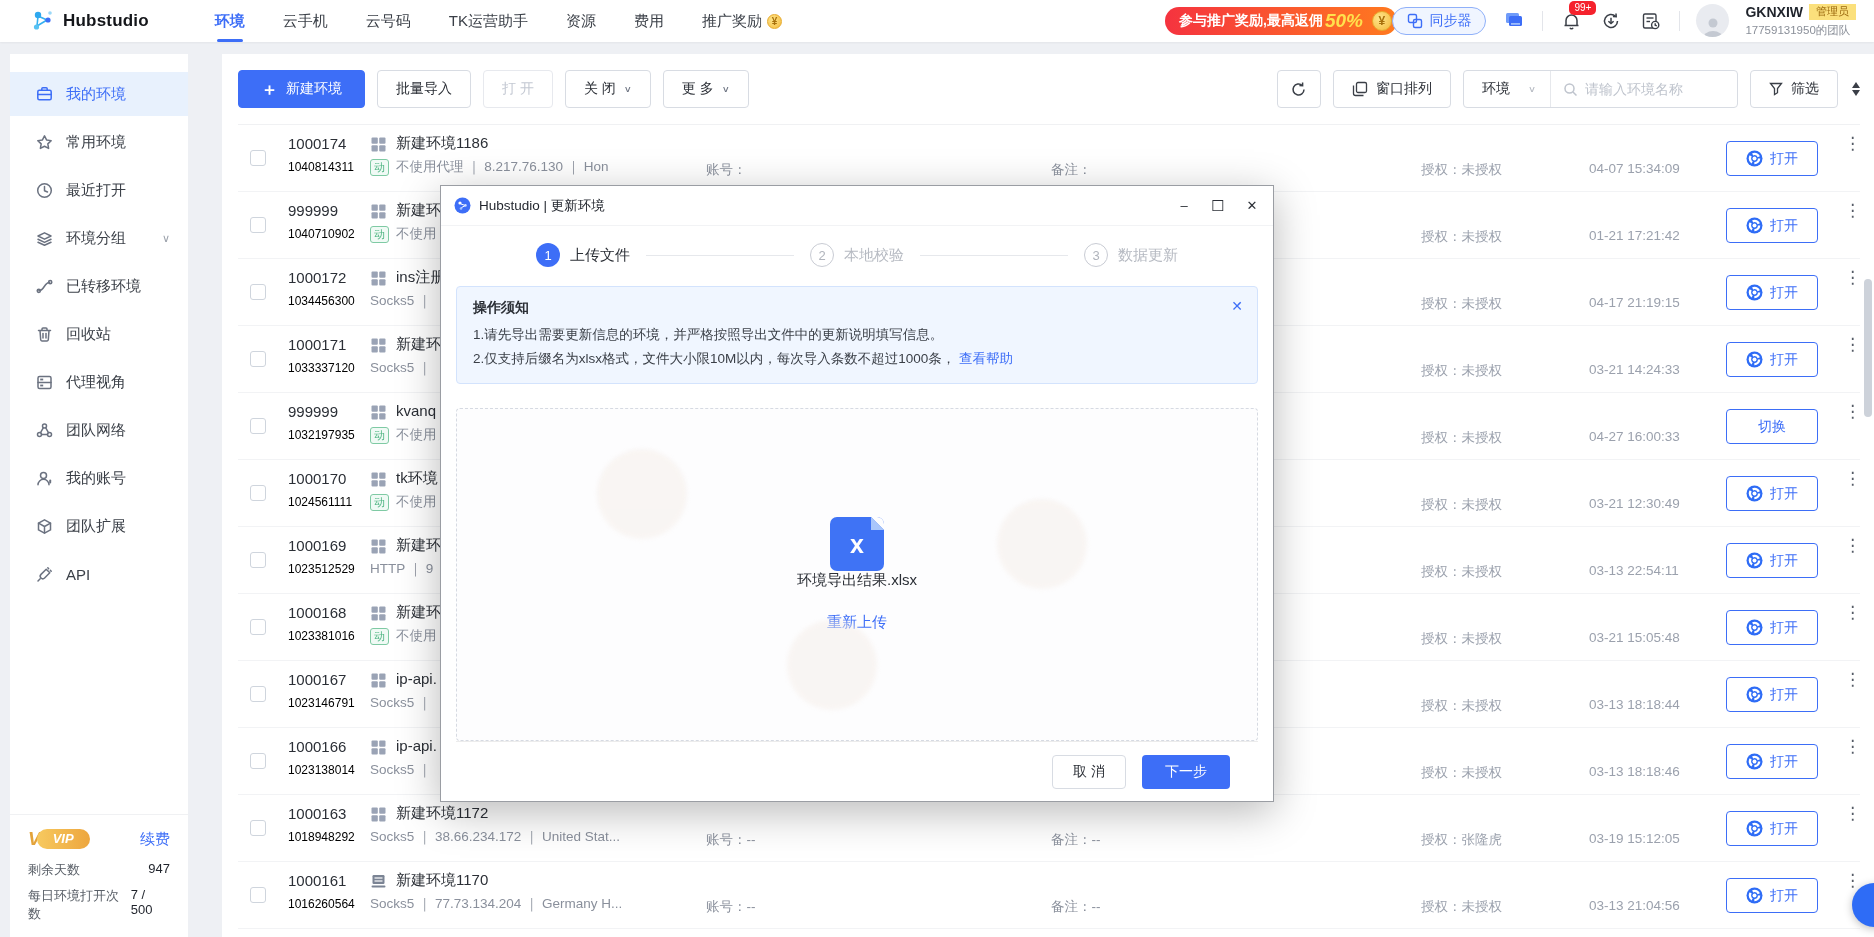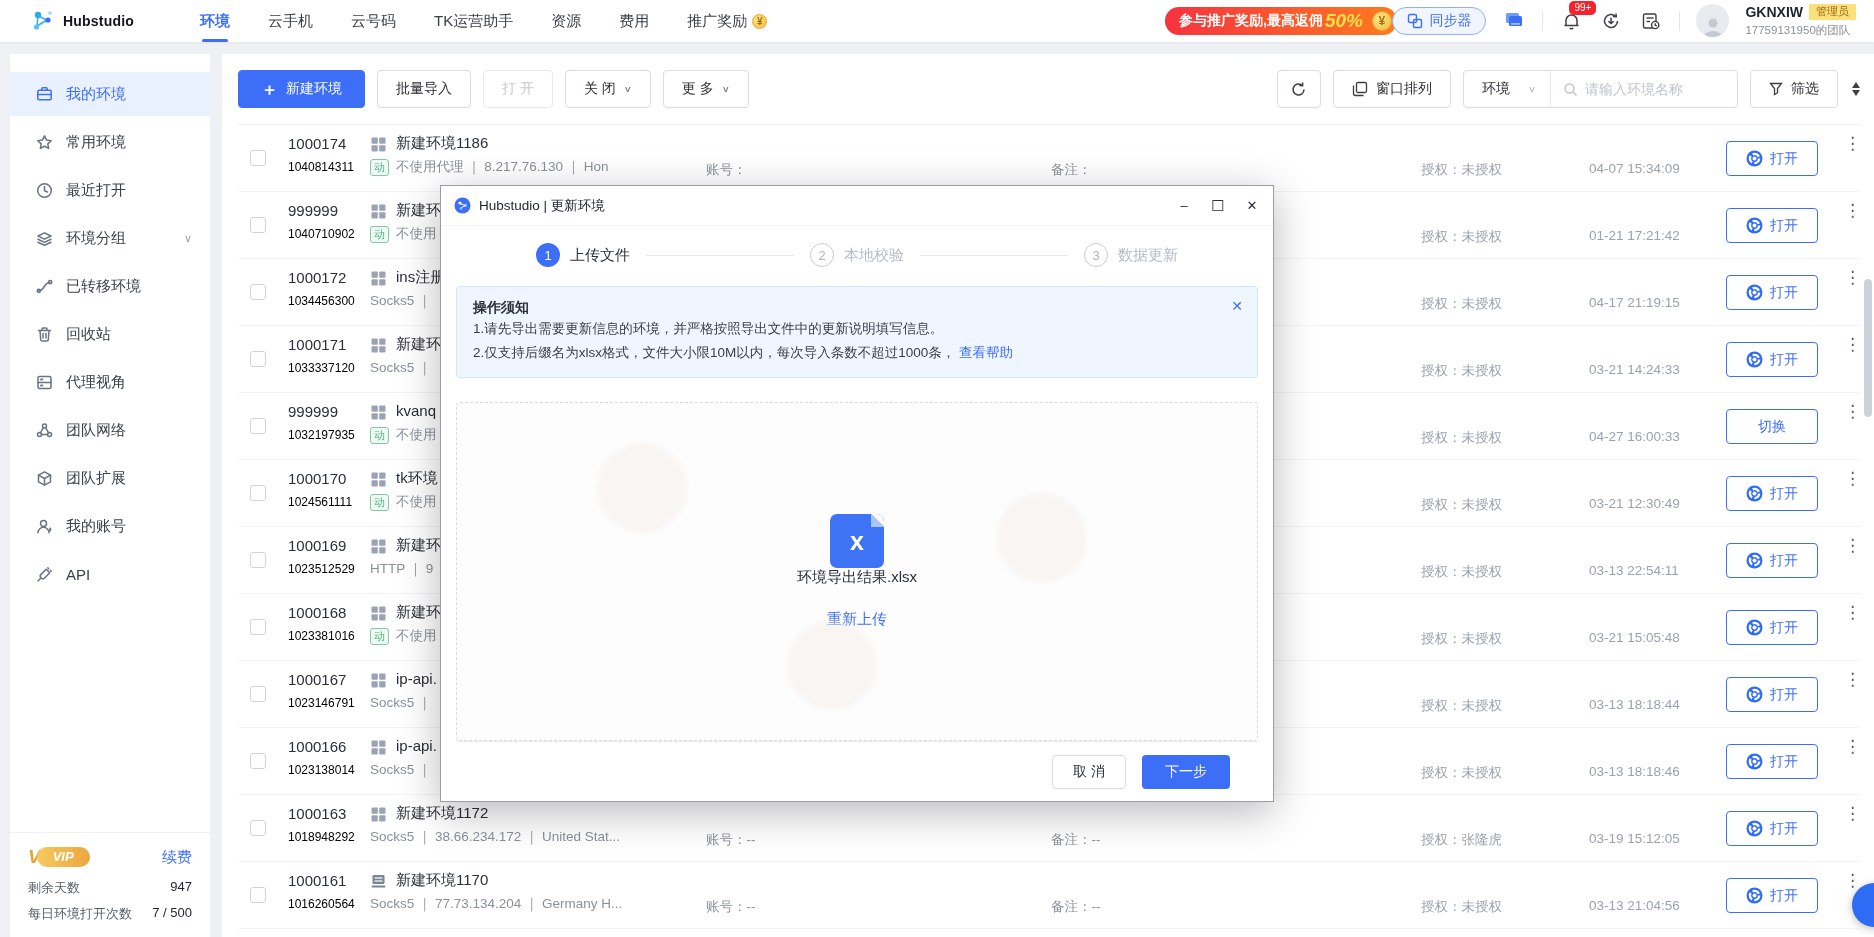--- a/index.html
+++ b/index.html
@@ -3,21 +3,21 @@
 <meta charset="utf-8">
 <style>
   * { margin:0; padding:0; box-sizing:border-box; }
   html,body { width:1874px; height:937px; overflow:hidden; }
   body { font-family:"Liberation Sans","DejaVu Sans",sans-serif; background:#eef0f4; color:#2b2f36; font-size:14px; }
   .stage { position:relative; width:1874px; height:937px; }
 
   
   .navbar { position:absolute; top:0; left:0; right:0; height:42px; background:#fff; display:flex; align-items:center; box-shadow:0 1px 2px rgba(0,0,0,.05); z-index:20; }
   .logo { display:flex; align-items:center; gap:7px; margin-left:30px; }
-  .logo-text { font-size:14px; font-weight:bold; color:#14161a; letter-spacing:.2px; }
+  .logo-text { font-size:17px; font-weight:bold; color:#14161a; letter-spacing:.2px; }
   .nav-items { display:flex; align-items:center; margin-left:66px; gap:38px; height:100%; }
   .nav-item { position:relative; font-size:15px; color:#3a3f47; cursor:pointer; height:100%; display:flex; align-items:center; gap:5px; }
   .nav-item.active { color:#3d6ef7; font-weight:bold; }
   .nav-item.active::after { content:""; position:absolute; bottom:0; left:50%; transform:translateX(-50%); width:26px; height:3px; background:#3d6ef7; border-radius:2px; }
   .coin { width:15px; height:15px; border-radius:50%; background:radial-gradient(circle at 35% 35%, #ffe58a, #f3b93c); color:#a8700c; font-size:10px; font-weight:bold; display:inline-flex; align-items:center; justify-content:center; border:1px solid #e7ab2e; }
   .promo { position:absolute; left:1165px; top:7px; height:28px; border-radius:15px; background:linear-gradient(90deg,#f5333f,#ff7a1f); display:flex; align-items:center; padding:0 34px 0 14px; color:#fff; font-size:14px; font-weight:bold; white-space:nowrap; }
   .promo .pct { color:#ffe14d; font-size:19px; margin-left:2px; font-style:italic; }
   .promo .coin { position:absolute; right:5px; width:20px; height:20px; font-size:12px; }
   .topbar-right { position:absolute; right:18px; top:0; height:42px; display:flex; align-items:center; gap:16px; }
   .sync-btn { display:flex; align-items:center; gap:6px; border:1px solid #8fb0f9; background:#f0f5ff; color:#3d6ef7; border-radius:16px; height:28px; padding:0 14px; font-size:14px; cursor:pointer; }
@@ -26,21 +26,21 @@
   .badge-99 { position:absolute; top:-8px; left:10px; background:#f5222d; color:#fff; font-size:10px; border-radius:5px; padding:1px 5px; line-height:1.2; }
   .userbox { display:flex; align-items:flex-start; gap:16px; }
   .avatar { width:33px; height:33px; border-radius:50%; background:#e9ebf0; display:flex; align-items:flex-end; justify-content:center; overflow:hidden; }
   .user-meta { line-height:1.25; }
   .user-line1 { display:flex; align-items:center; gap:6px; }
   .user-name { font-weight:bold; font-size:14px; color:#1f232b; }
   .role-badge { background:#fbe07c; color:#9c6a0f; font-size:11px; padding:1px 7px; border-radius:0; }
   .user-team { font-size:11.5px; color:#8a8f99;margin-top:37px; }
 
   
-  .sidebar { position:absolute; left:10px; top:54px; width:200px; bottom:0; background:#fff; z-index:5; display:flex; flex-direction:column;justify-content:center; }
+  .sidebar { position:absolute; left:10px; top:54px; width:178px; bottom:0; background:#fff; z-index:5; display:flex; flex-direction:column;justify-content:center; }
   .side-list { padding-top:18px; flex:1; }
   .side-item { height:44px; display:flex; align-items:center; gap:13px; padding:0 18px 0 26px; font-size:15px; color:#3a3f47; cursor:pointer; margin-bottom:4px; }
   .side-item svg { flex:0 0 17px; color:#6b7280; }
   .side-item.active { background:#e8f1fd; color:#3d6ef7; }
   .side-item.active svg { color:#3d6ef7; }
   .side-chevron { margin-left:auto; color:#9aa0aa; font-size:11px; }
   .vip-box { border-top:1px solid #f0f1f3; padding:13px 18px 14px; }
   .vip-row1 { display:flex; align-items:center; justify-content:space-between; margin-bottom:11px; }
   .vip-badge { display:flex; align-items:center; }
   .vip-v { font-size:19px; font-weight:bold; font-style:italic; color:#e3a33a; margin-right:-4px; }
@@ -97,21 +97,21 @@
   .m-body { flex:1; display:flex; flex-direction:column; padding:0 15px; }
   .steps { display:flex; align-items:center; justify-content:center; margin:17px 0 19px; }
   .step { display:flex; align-items:center; gap:10px; }
   .step-circle { width:24px; height:24px; border-radius:50%; display:flex; align-items:center; justify-content:center; font-size:13px; }
   .step.on .step-circle { background:#3d6ef7; color:#fff; }
   .step.off .step-circle { border:1px solid #c9ccd4; color:#b0b4bc; background:#fff; }
   .step.on .step-label { color:#2b2f36; font-size:15px; }
   .step.off .step-label { color:#b6bac2; font-size:15px; }
   .step-line { width:148px; height:1px; background:#e6e8ec; margin:0 16px; }
   .notice { position:relative; background:#f0f6ff; border:1px solid #d3e3fd; border-radius:4px; padding:12px 40px 13px 16px; }
-  .notice-title { font-weight:bold; font-size:14px; color:#2b2f36; }
+  .notice-title { font-weight:bold; font-size:14px; color:#2b2f36; margin-bottom:6px; }
   .notice-line { font-size:13.5px; color:#3a3f47; line-height:1.75; }
   .notice-link { color:#3d6ef7; cursor:pointer; }
   .notice-close { position:absolute; right:14px; top:11px; color:#3d6ef7; font-size:14px; cursor:pointer; }
   .upload { position:relative; flex:1; margin-top:24px; border:1px dashed #d6dae2; border-radius:4px; background:#fdfdfe; display:flex; flex-direction:column; align-items:center; justify-content:center; overflow:hidden; }
   .wm { position:absolute; width:90px; height:90px; border-radius:50%; background:#f4ece6; opacity:.45; filter:blur(2px); }
   .xlsx-icon { position:relative; width:54px; height:54px; background:#3f73f5; border-radius:7px; display:flex; align-items:center; justify-content:center; color:#fff; font-size:25px; font-weight:bold; }
   .xlsx-fold { position:absolute; top:0; right:0; width:0; height:0; border-top:13px solid #fdfdfe; border-left:13px solid #a9c6fb; border-top-right-radius:7px; }
   .file-name { font-size:15px; color:#2b2f36; }
   .reupload { margin-top:23px; font-size:15px; color:#3d6ef7; cursor:pointer; }
   .m-footer { height:60px; border-top:1px solid #ececec; display:flex; align-items:center; justify-content:flex-end; gap:16px; padding:0 28px; }
@@ -312,35 +312,35 @@
               <line x1="7.4" y1="5.7" x2="4.4" y2="10.8"></line>
               <line x1="9.6" y1="5.7" x2="12.6" y2="10.8"></line>
               <line x1="5.5" y1="12.5" x2="11.5" y2="12.5"></line>
             </svg>
           </span>
           <span>团队网络</span>
         </div>
         <div class="side-item">
           <span>
             <svg width="17" height="17" viewBox="0 0 17 17" fill="none" stroke="currentColor" stroke-width="1.5" stroke-linecap="round" stroke-linejoin="round">
-              <path d="M8.5 1.8l6 3.3v6.8l-6 3.3-6-3.3V5.1z"></path>
-              <path d="M8.5 8.5l6-3.3M8.5 8.5L2.5 5.2M8.5 8.5v6.6"></path>
-            </svg>
-          </span>
-          <span>团队扩展</span>
-        </div>
-        <div class="side-item">
-          <span>
-            <svg width="17" height="17" viewBox="0 0 17 17" fill="none" stroke="currentColor" stroke-width="1.5" stroke-linecap="round" stroke-linejoin="round">
               <circle cx="7.5" cy="5.5" r="3"></circle>
               <path d="M2 14.8a5.5 5.5 0 0 1 11 0"></path>
               <rect x="13.2" y="9.5" width="2" height="4" rx="1" fill="currentColor" stroke="none"></rect>
             </svg>
           </span>
           <span>我的账号</span>
+        </div>
+        <div class="side-item">
+          <span>
+            <svg width="17" height="17" viewBox="0 0 17 17" fill="none" stroke="currentColor" stroke-width="1.5" stroke-linecap="round" stroke-linejoin="round">
+              <path d="M8.5 1.8l6 3.3v6.8l-6 3.3-6-3.3V5.1z"></path>
+              <path d="M8.5 8.5l6-3.3M8.5 8.5L2.5 5.2M8.5 8.5v6.6"></path>
+            </svg>
+          </span>
+          <span>团队扩展</span>
         </div>
         <div class="side-item">
           <span>
             <svg width="17" height="17" viewBox="0 0 17 17" fill="none" stroke="currentColor" stroke-width="1.5" stroke-linecap="round" stroke-linejoin="round">
               <path d="M10.2 3.2l3.6 3.6-5.2 5.2a2.5 2.5 0 0 1-3.6-3.6z"></path>
               <line x1="11.8" y1="1.8" x2="12.6" y2="2.6"></line>
               <line x1="14.4" y1="4.4" x2="15.2" y2="5.2"></line>
               <line x1="4.2" y1="12.8" x2="2" y2="15"></line>
             </svg>
           </span>

